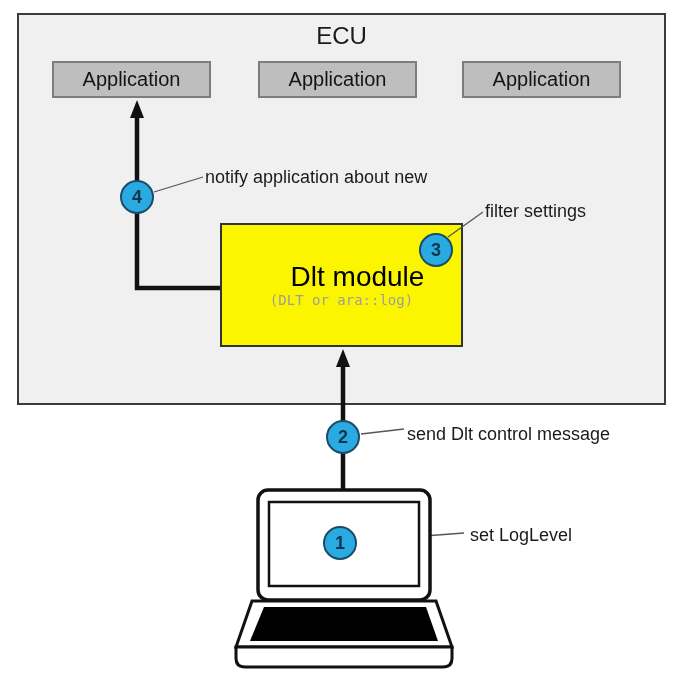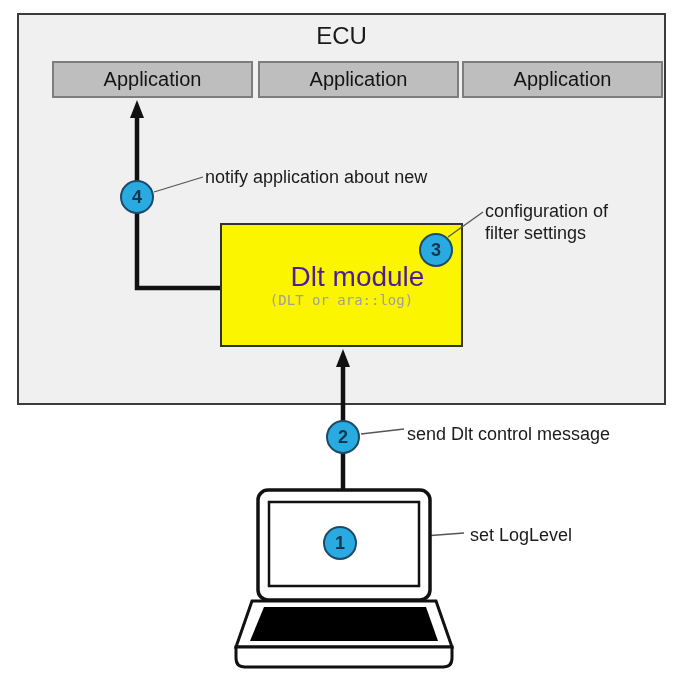--- a/index.html
+++ b/index.html
@@ -31,21 +31,21 @@
     left: 0; top: 7px;
     width: 100%;
     text-align: center;
     font-size: 24px;
     color: #1a1a1a;
   }
   
   .app-box {
     position: absolute;
     top: 61px;
-    width: 201px; height: 37px;
+    width: 159px; height: 37px;
     background: #bebebe;
     border: 2px solid #7d7d7d;
     box-sizing: border-box;
     display: flex;
     align-items: center;
     justify-content: center;
     font-size: 20px;
     color: #141414;
     z-index: 2;
   }
@@ -61,21 +61,21 @@
     border: 2px solid #333333;
     box-sizing: border-box;
     display: flex;
     flex-direction: column;
     align-items: center;
     justify-content: center;
     z-index: 2;
   }
   .dlt-title {
     font-size: 28px;
-    color: #4c1d95;
+    color: #000000;
     line-height: 30px;
     margin-left: 32px;
   }
   .dlt-subtitle {
     font-family: "DejaVu Sans Mono", "Liberation Mono", monospace;
     font-size: 14px;
     color: #9e9e9e;
   }
   
   .overlay {
@@ -179,21 +179,20 @@
     <span>3</span>
   </div>
   <div class="step-circle c4">
     <span>4</span>
   </div>
 
   <div class="note note-step4">
     <div>notify application about new</div>
   </div>
   <div class="note note-step3">
-    <div>configuration of</div>
     <div>filter settings</div>
   </div>
   <div class="note note-step1">
     <div>set LogLevel</div>
   </div>
   <div class="note note-step2">
     <div>send Dlt control message</div>
   </div>
 
 </div>

